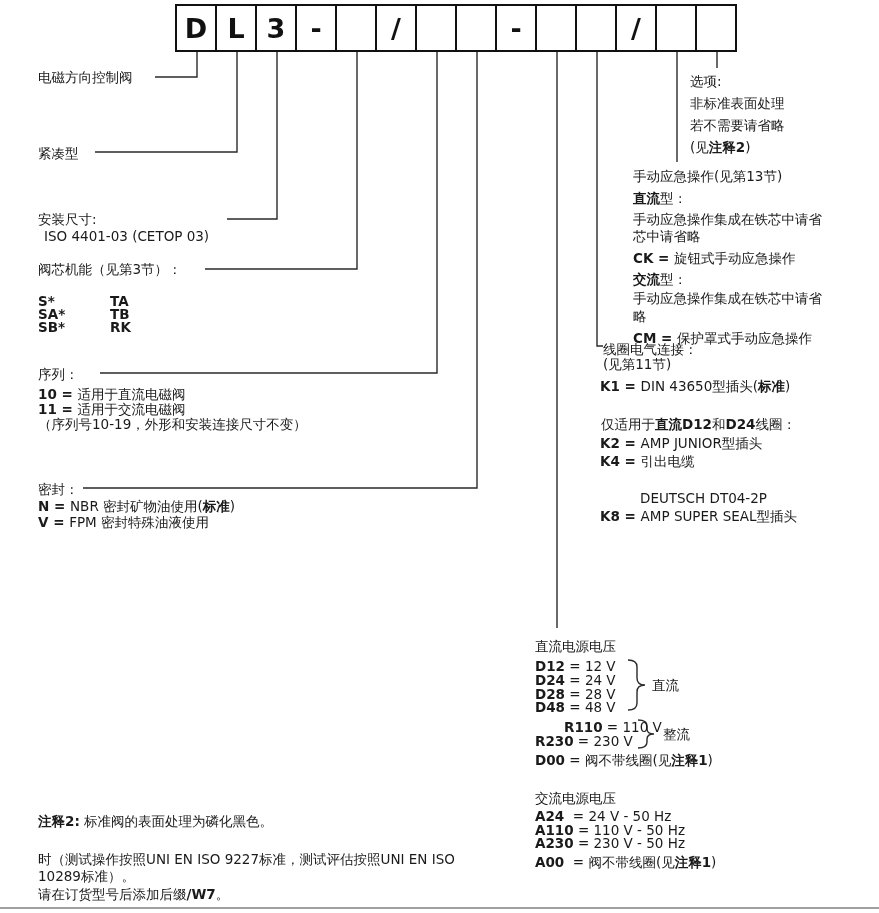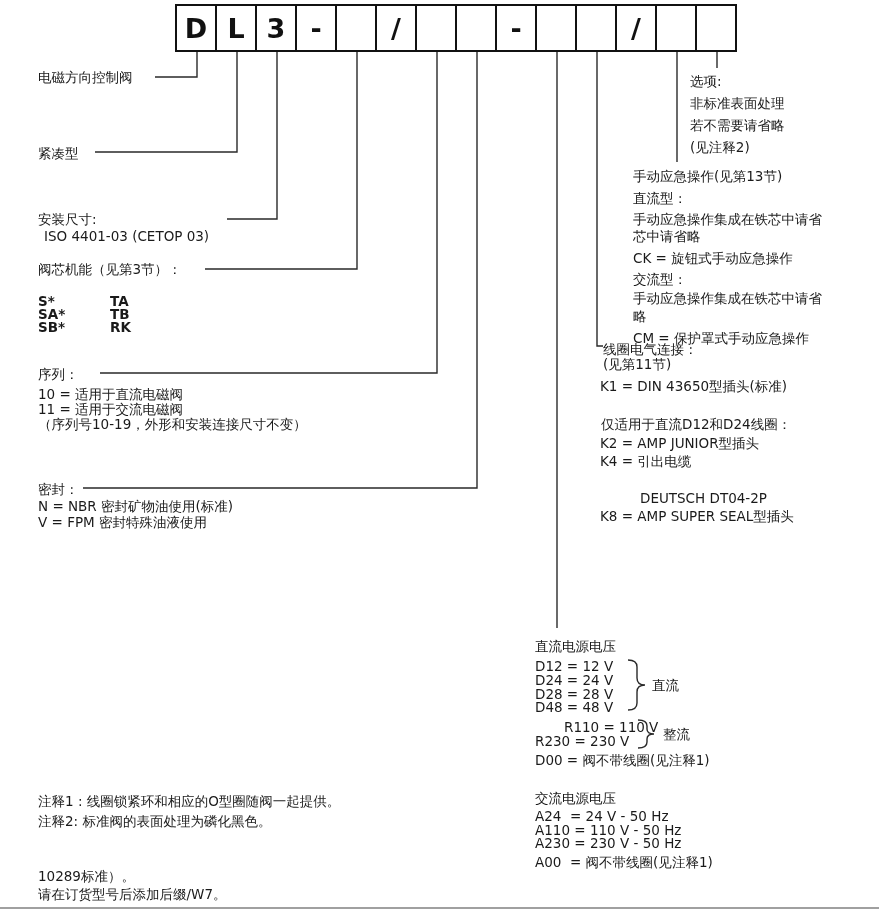--- a/index.html
+++ b/index.html
@@ -25,21 +25,21 @@
     display:flex;align-items:center;justify-content:center;
     font-size:27px;font-weight:700;color:#111;
   }
   .code-cell:first-child{margin-left:0;}
   .t{
     position:absolute;
     font-size:13.5px;line-height:16px;
     white-space:pre;
     color:#1a1a1a;
   }
-  .b{font-weight:400;}
+  .b{font-weight:700;}
   .bold{font-weight:700;}
 </style>
 </head>
 <body>
 
 <div class="page">
 
   <svg class="overlay" width="879" height="913" viewBox="0 0 879 913">
     <g stroke="#2a2a2a" stroke-width="1.4" fill="none">
       <polyline points="197,52 197,77 155,77"></polyline>
@@ -131,18 +131,18 @@
   <div class="t" style="left:535px;top:752px"><span class="b">D00</span><span> = 阀不带线圈(见</span><span class="b">注释1</span><span>)</span></div>
   <div class="t" style="left:652px;top:677px">直流</div>
   <div class="t" style="left:663px;top:726px">整流</div>
 
   <div class="t" style="left:535px;top:790px">交流电源电压</div>
   <div class="t" style="left:535px;top:808px"><span class="b">A24</span><span>  = 24 V - 50 Hz</span></div>
   <div class="t" style="left:535px;top:822px"><span class="b">A110</span><span> = 110 V - 50 Hz</span></div>
   <div class="t" style="left:535px;top:835px"><span class="b">A230</span><span> = 230 V - 50 Hz</span></div>
   <div class="t" style="left:535px;top:854px"><span class="b">A00</span><span>  = 阀不带线圈(见</span><span class="b">注释1</span><span>)</span></div>
 
-  <div class="t" style="left:38px;top:793px"><span class="b">注释1 :</span><span> 线圈锁紧环和相应的O型圈随阀一起提供。</span></div>
   <div class="t" style="left:38px;top:813px"><span class="b">注释2:</span><span> 标准阀的表面处理为磷化黑色。</span></div>
+  <div class="t" style="left:38px;top:851px"><span>时（测试操作按照UNI EN ISO 9227标准，测试评估按照UNI EN ISO</span></div>
   <div class="t" style="left:38px;top:868px"><span>10289标准）。</span></div>
   <div class="t" style="left:38px;top:886px"><span>请在订货型号后添加后缀</span><span class="b">/W7</span><span>。</span></div>
 
 </div>
 
 </body></html>

